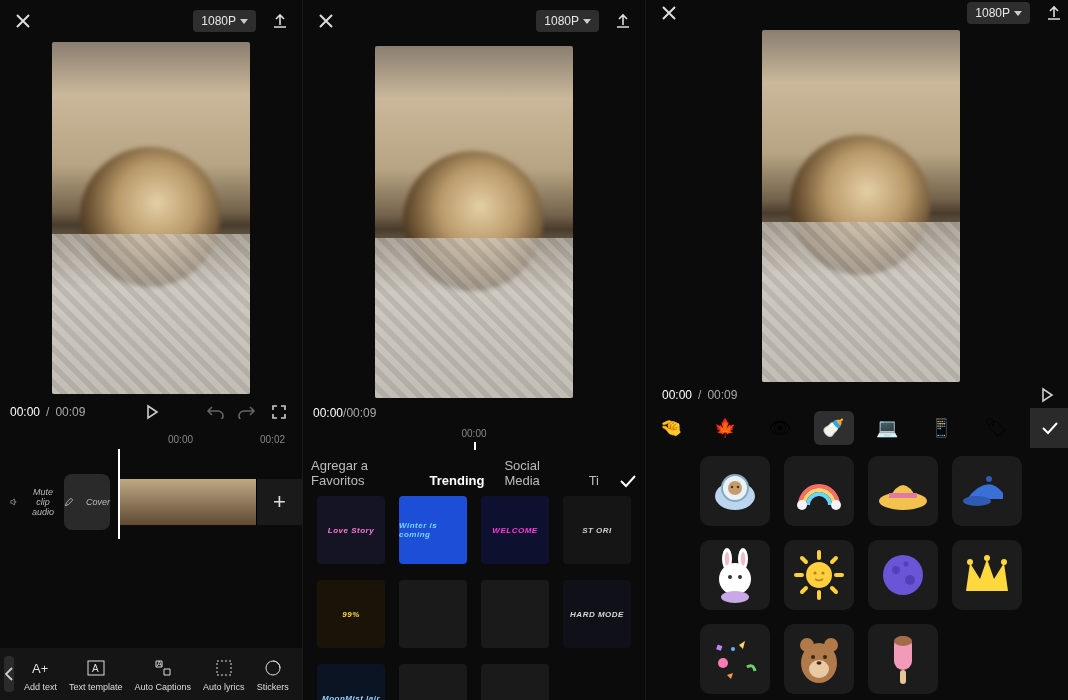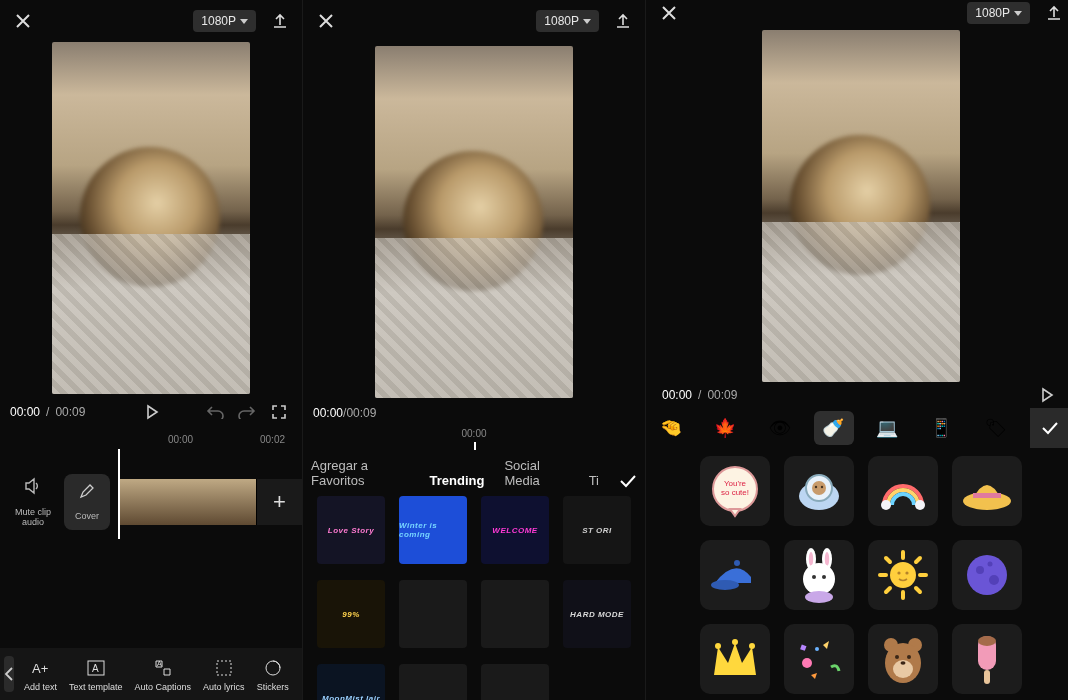--- a/index.html
+++ b/index.html
@@ -23,21 +23,21 @@
 
 .timebar { height: 36px; display: flex; align-items: center; padding: 0 10px; color: #aaa; font-size: 12px; gap: 6px; }
 .timebar .cur { color: #fff; }
 .timebar .tb-spacer { flex: 1; }
 .tb-icon { width: 26px; height: 26px; color: #ccc; display: flex; align-items: center; justify-content: center; }
 .play { margin-left: 48px; }
 
 .ruler { height: 18px; display: flex; align-items: center; font-size: 10px; color: #888; position: relative; padding-left: 168px; }
 .ruler span { position: absolute; }
 .timeline { height: 108px; display: flex; align-items: center; padding-left: 10px; gap: 8px; }
-.mute-cell, .cover-cell { width: 46px; height: 56px; display:flex; flex-direction:column; align-items:center; justify-content:center; gap:12px; color:#bbb; font-size:9px; text-align:center; }
+.mute-cell, .cover-cell { width: 46px; height: 56px; display:flex; flex-direction:row; align-items:center; justify-content:center; gap:12px; color:#bbb; font-size:9px; text-align:center;font-style:italic; }
 .cover-cell { background:#2a2a2a; border-radius:8px; }
 .thumbs { display:flex; height:46px; position: relative; }
 .thumb { width:46px; height:46px; background: linear-gradient(180deg,#bfa984,#5f4a32); }
 .add-thumb { width:46px; height:46px; background:#1a1a1a; color:#ddd; font-size:22px; display:flex; align-items:center; justify-content:center; border-left:1px solid #000; }
 .playhead { position:absolute; left:0; top:-30px; width:2px; height:90px; background:#fff; }
 
 .p1-bottom { position:absolute; bottom:0; left:0; right:0; height:52px; background:#151515; display:flex; align-items:center; padding: 0 4px; overflow:hidden; }
 .back-chip { width:26px; height:36px; background:#2b2b2b; border-radius:4px; display:flex; align-items:center; justify-content:center; color:#ccc; margin-right:4px; }
 .tool { flex:0 0 auto; display:flex; flex-direction:column; align-items:center; justify-content:center; gap:3px; color:#ddd; font-size:9px; padding: 0 6px; }
 .tool .ic { width:22px; height:22px; display:flex; align-items:center; justify-content:center; }
@@ -305,28 +305,20 @@
       <div class="cat" style="font-size: 18px;">📱</div>
       <div class="cat" style="font-size: 18px;">🏷</div>
       <div class="cat-confirm">
         <svg width="18" height="14" viewBox="0 0 18 14">
           <path d="M2 7 L7 12 L16 2" stroke="#fff" stroke-width="2" fill="none"></path>
         </svg>
       </div>
     </div>
 
   <div class="sticker-grid" id="sticker-grid">
-      <div class="stk">
-        <svg width="54" height="54" viewBox="0 0 54 54">
-          <circle cx="27" cy="25" r="22" fill="#fdf3e3" stroke="#d99" stroke-width="2"></circle>
-          <path d="M22 45 L27 52 L32 45 Z" fill="#fdf3e3" stroke="#d99" stroke-width="2"></path>
-          <text x="27" y="22" text-anchor="middle" font-size="8" fill="#d24">You're</text>
-          <text x="27" y="31" text-anchor="middle" font-size="8" fill="#d24">so cute!</text>
-        </svg>
-      </div>
       <div class="stk">
         <svg width="54" height="54" viewBox="0 0 54 54">
           <ellipse cx="27" cy="32" rx="20" ry="14" fill="#bcd6f2"></ellipse>
           <circle cx="27" cy="24" r="13" fill="#e8f2fb" stroke="#8ab" stroke-width="2"></circle>
           <circle cx="27" cy="24" r="7" fill="#c89b6b"></circle>
           <circle cx="24" cy="23" r="1.2" fill="#432"></circle>
           <circle cx="30" cy="23" r="1.2" fill="#432"></circle>
         </svg>
       </div>
       <div class="stk">

